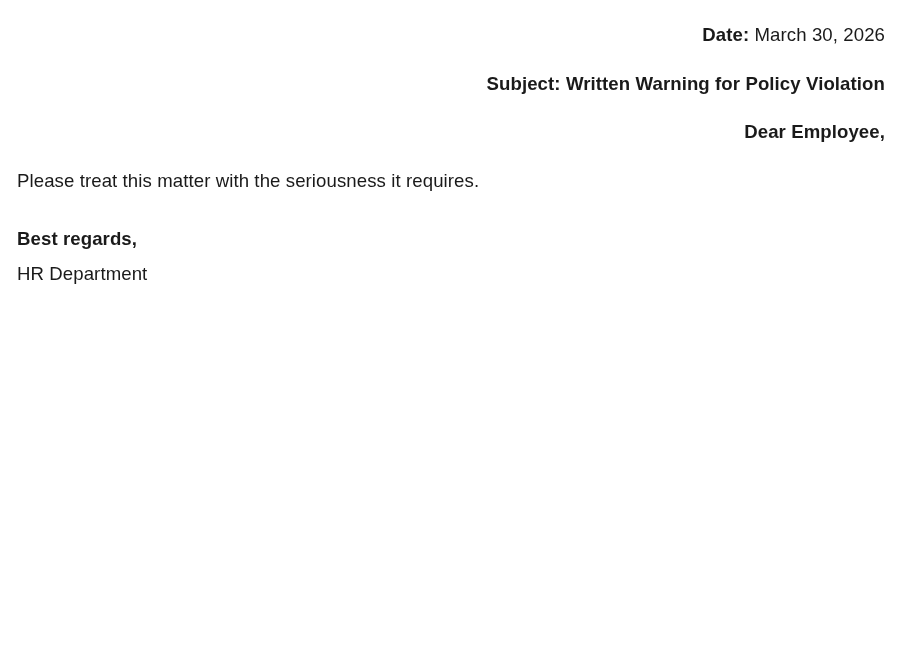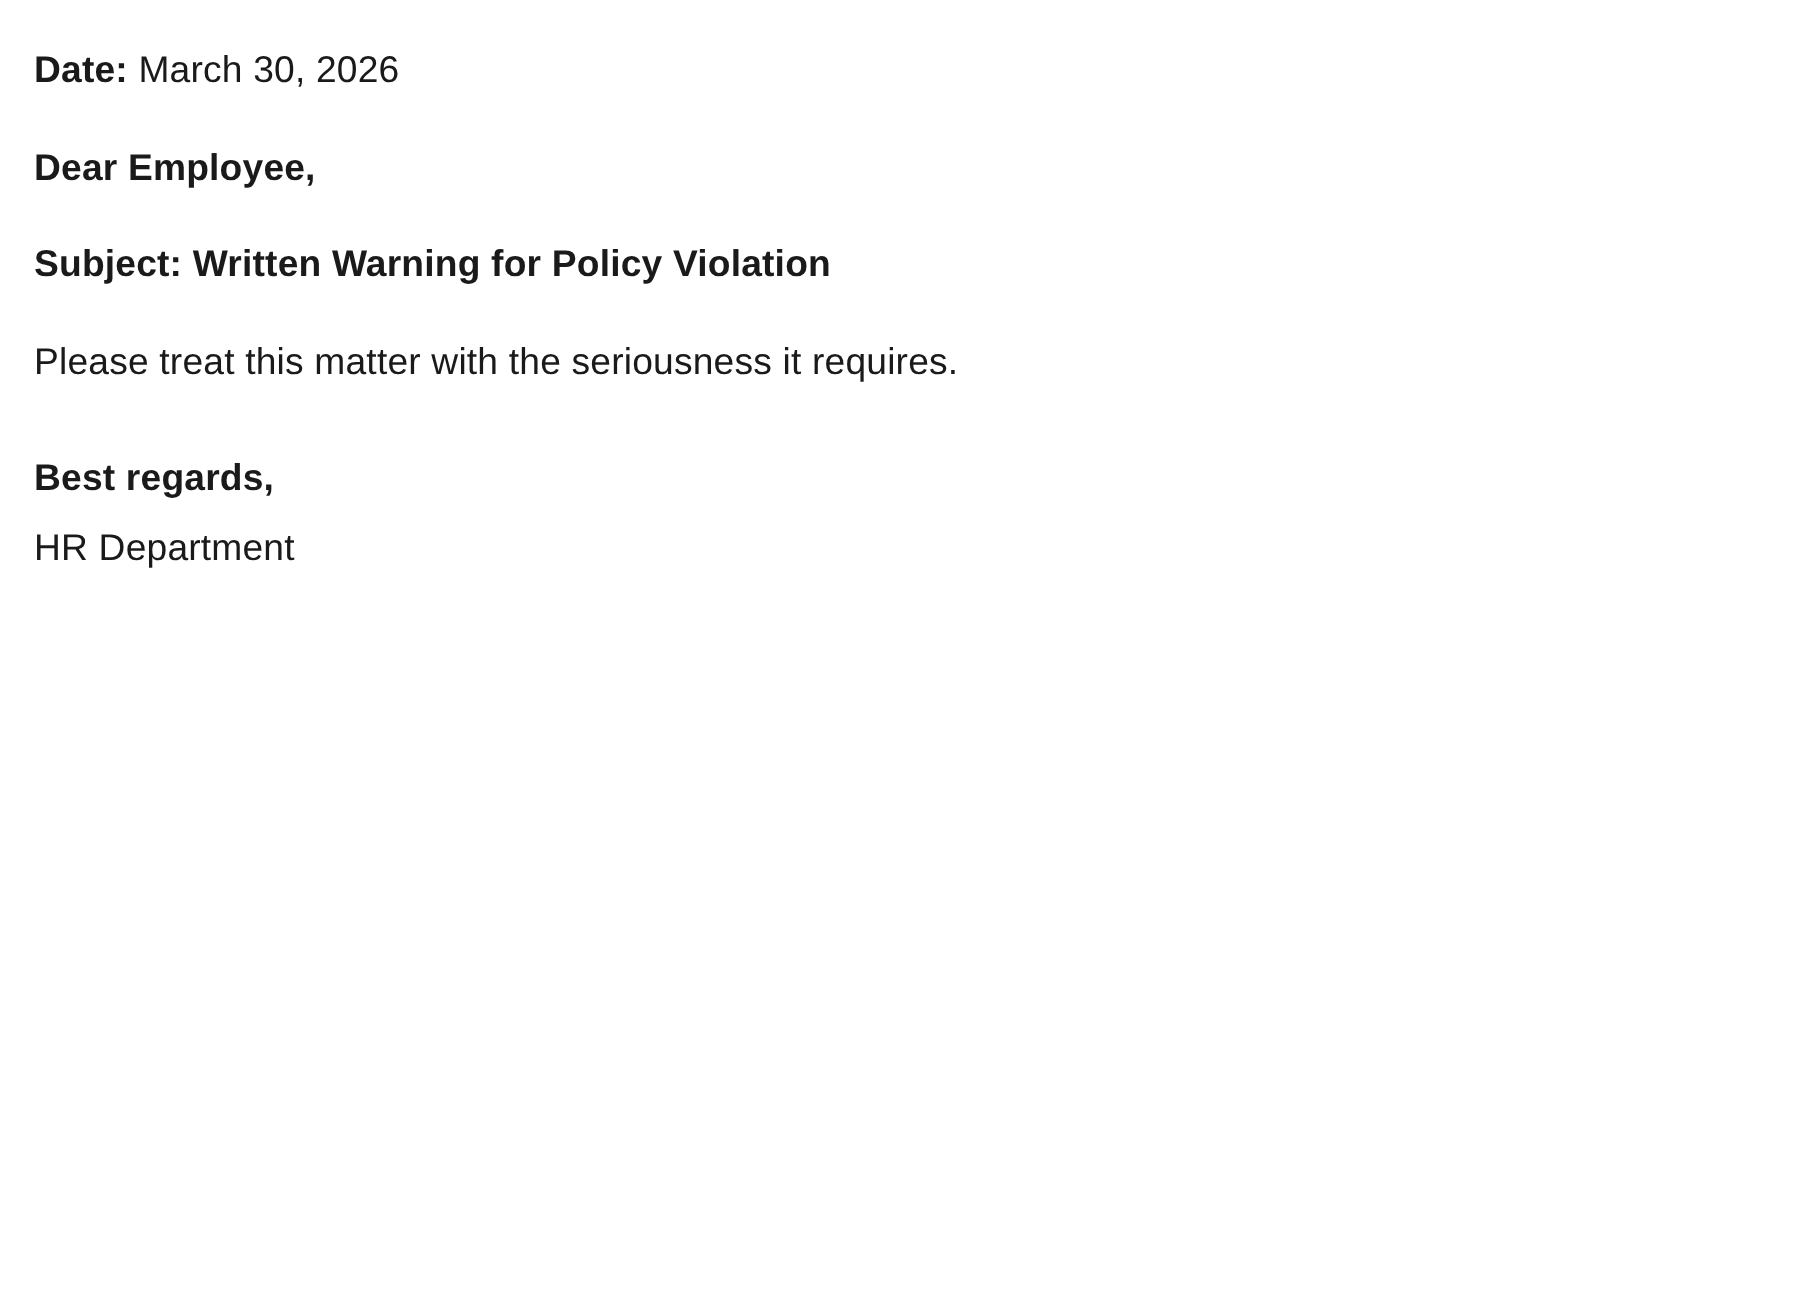--- a/index.html
+++ b/index.html
@@ -35,20 +35,21 @@
     font-size: 18.6px;
     line-height: 35px;
     letter-spacing: 0.005em;
     color: #1a1a1a;
   }
 
   
   .head-line {
     margin: 0 0 13.5px 0;
     white-space: nowrap;
+    text-align: right;
   }
   .head-line:first-child {
     margin-top: 0;
   }
 
   .label-bold {
     font-weight: 700;
   }
   .label-value {
     font-weight: 400;
@@ -82,23 +83,23 @@
 </head>
 <body>
 
 <div class="page">
   <div class="letter">
 
     <p class="line head-line">
       <span class="label-bold">Date:</span><span class="label-value"> March 30, 2026</span>
     </p>
 
+    <p class="line head-line all-bold">Subject: Written Warning for Policy Violation</p>
+
     <p class="line head-line all-bold">Dear Employee,</p>
-
-    <p class="line head-line all-bold">Subject: Written Warning for Policy Violation</p>
 
 
 
 
     <p class="para">Please treat this matter with the seriousness it requires.</p>
 
     <div class="closing">
       <p class="line sign-off">Best regards,</p>
       <p class="line signature">HR Department</p>
     </div>

